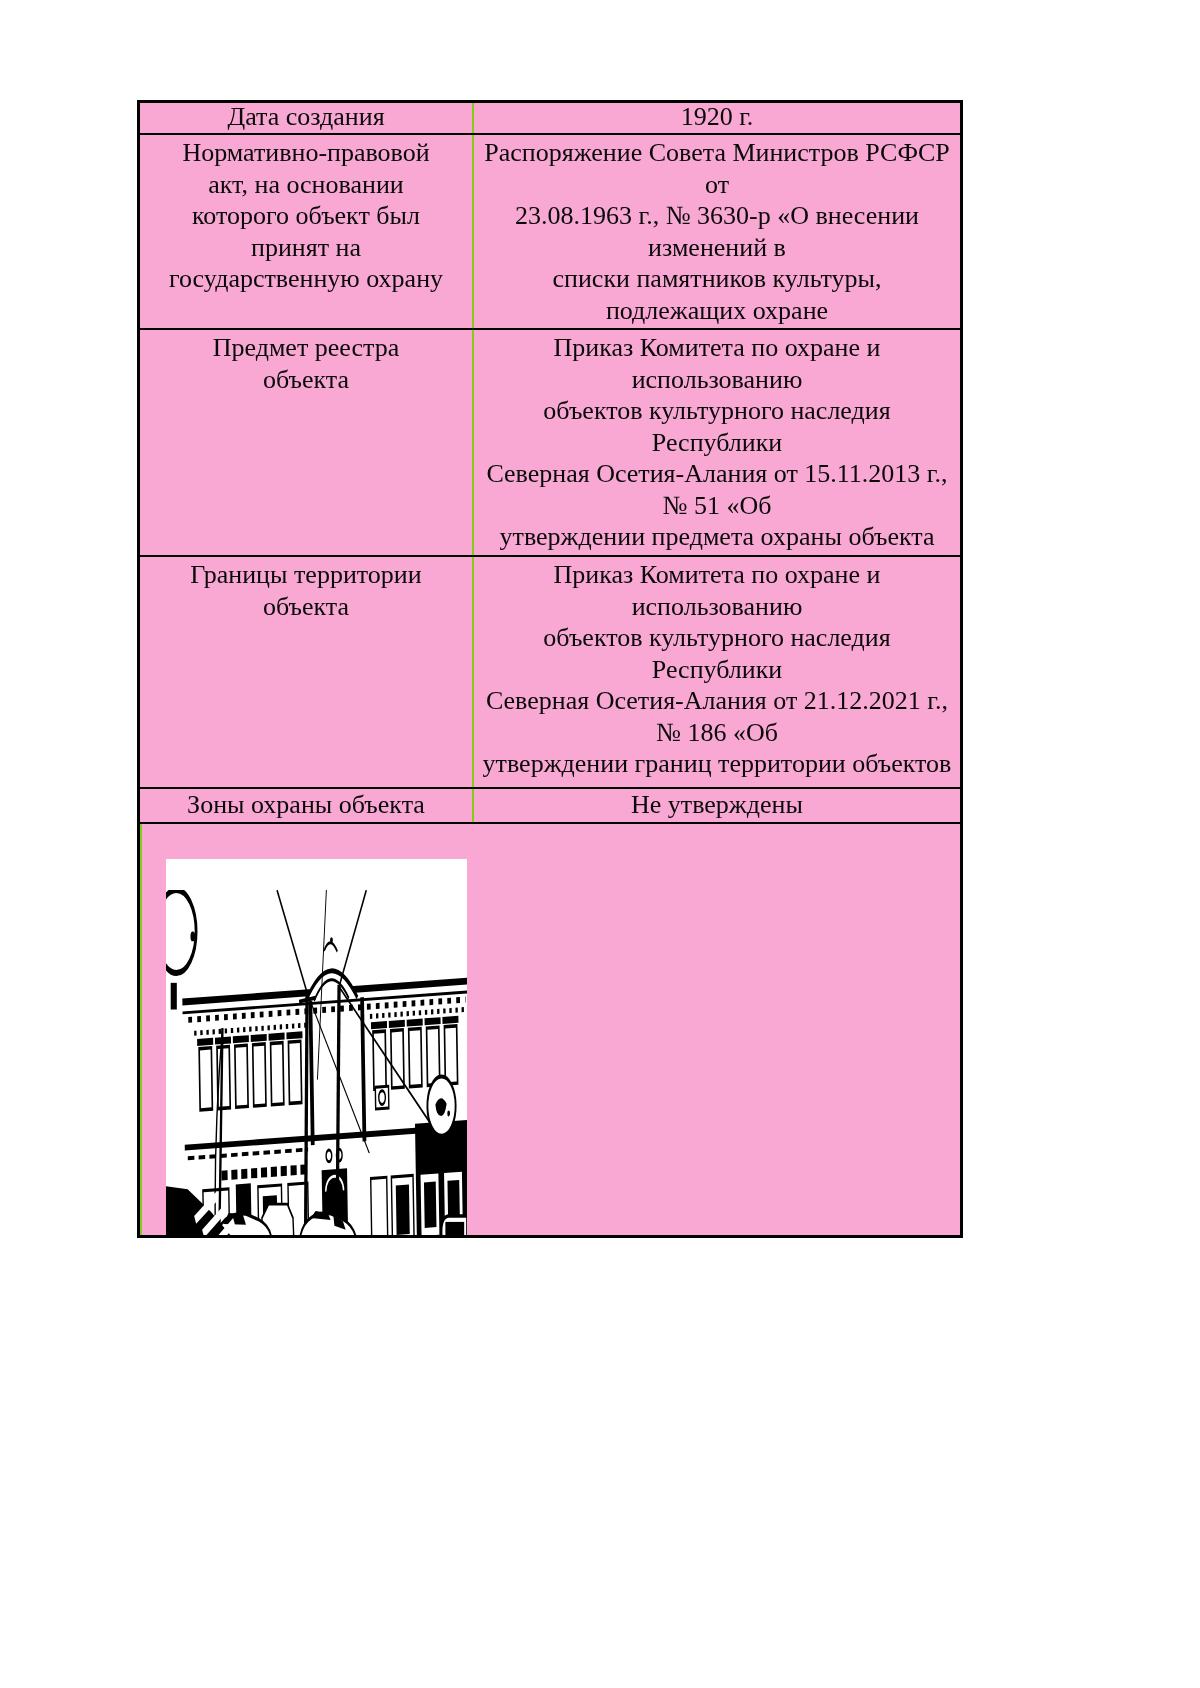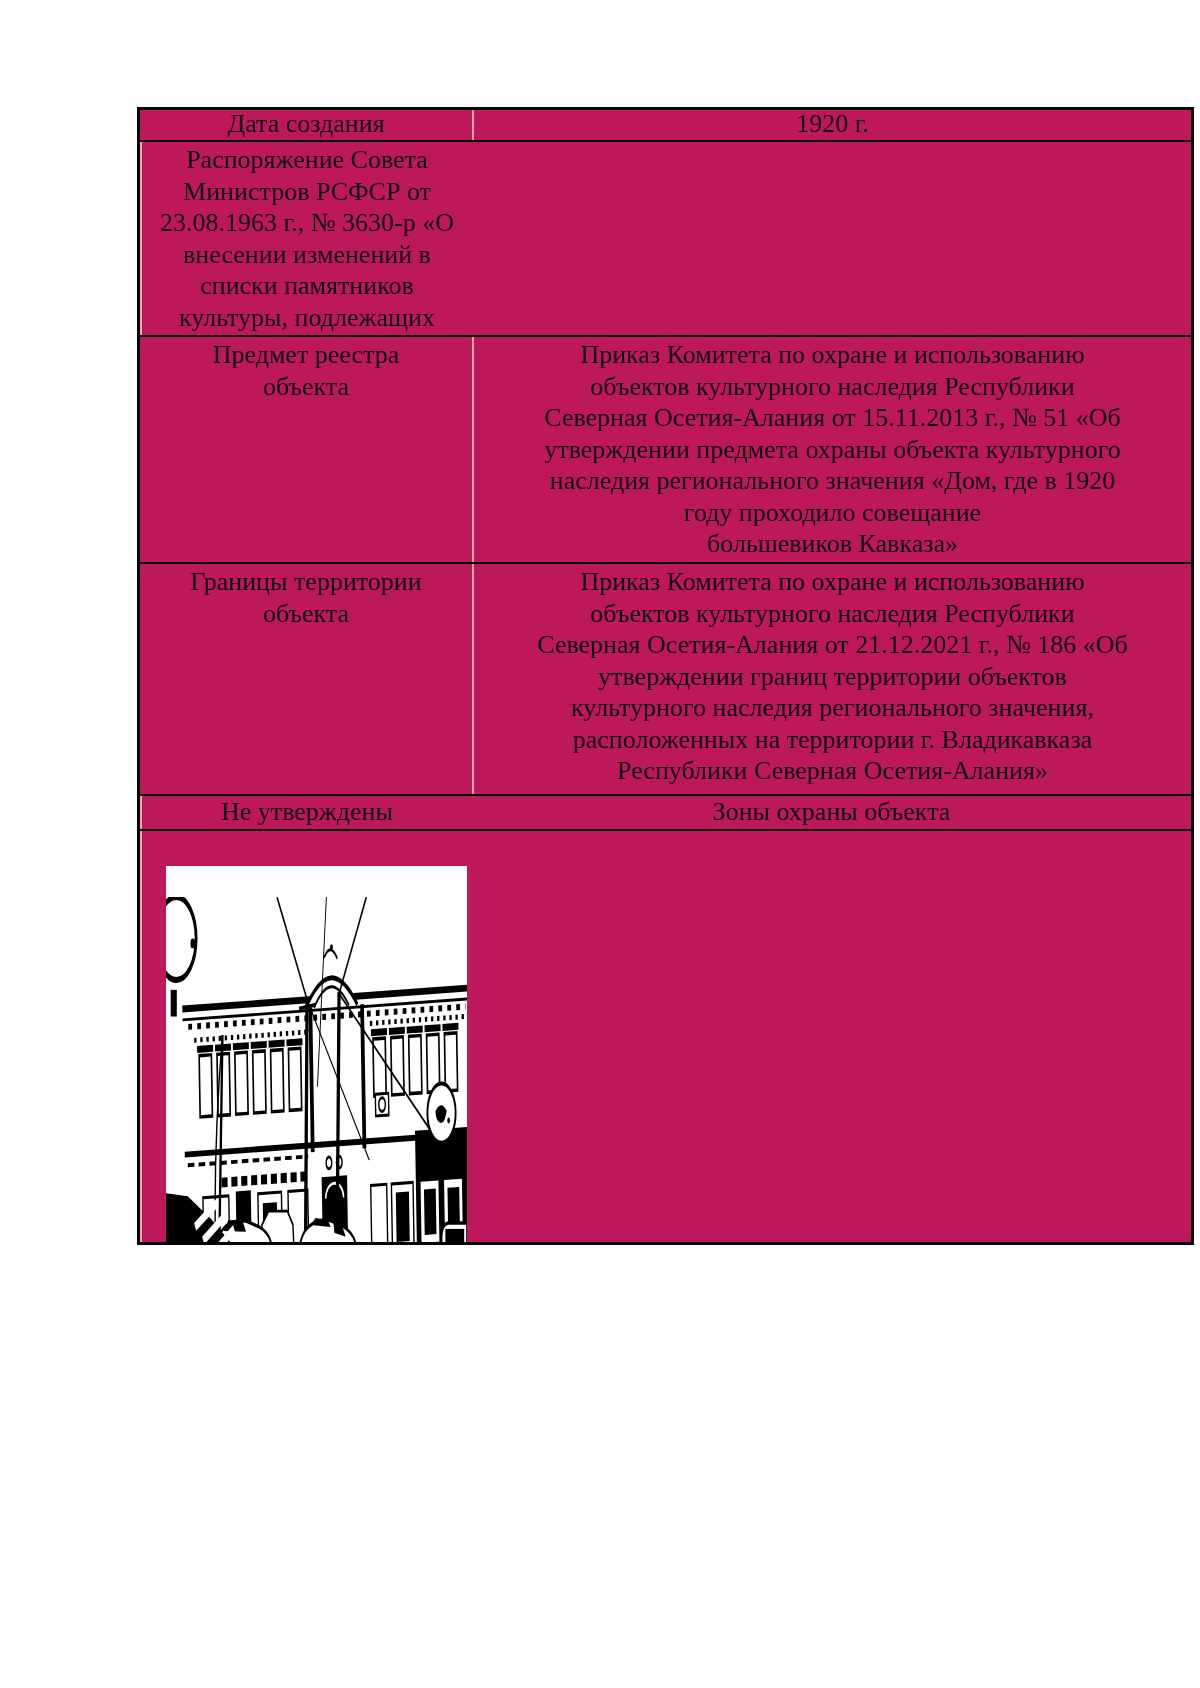--- a/index.html
+++ b/index.html
@@ -1,48 +1,53 @@
 <!DOCTYPE html>
 <html lang="ru"><head>
 <meta charset="utf-8">
 <style>
   html,body{margin:0;padding:0;}
   body{
     width:1200px;height:1688px;position:relative;background:#ffffff;
     font-family:"Liberation Serif","DejaVu Serif",serif;color:#0a0a0a;
   }
   .doc-table{
-    position:absolute;left:137px;top:107px;width:1057px;height:1138px;
-    border:3px solid #000;box-sizing:border-box;background:#be185d;
+    position:absolute;left:137px;top:100px;width:826px;height:1138px;
+    border:3px solid #000;box-sizing:border-box;background:#f9a8d4;
     display:grid;grid-template-rows:30px 195px 227px 232px 35px 1fr;
   }
   .t-row{display:grid;grid-template-columns:332px 1fr;box-sizing:border-box;min-height:0;}
   .t-row + .t-row{border-top:2px solid #000;}
   .cell{
     box-sizing:border-box;overflow:hidden;text-align:center;white-space:pre-line;
     font-size:26px;line-height:31.5px;padding:2px 8px 2px;
   }
-  .cell.value{border-left:2px solid #fca5a5;}
+  .cell.value{border-left:2px solid #84cc16;}
   .r1 .cell{line-height:26px;padding-top:1px;}
   .r5 .cell{line-height:30px;padding-top:1px;}
   .photo-cell{padding:3px 5px 3px 24px;}
   .photo-frame{width:100%;height:100%;overflow:hidden;background:#fff;}
   svg.photo{display:block;width:100%;height:100%;}
 </style>
 </head>
 <body>
 
 <div class="doc-table">
 
   <div class="t-row r1">
     <div class="cell label">Дата создания</div>
     <div class="cell value">1920 г.</div>
   </div>
 
   <div class="t-row">
+    <div class="cell label">Нормативно-правовой
+акт, на основании
+которого объект был
+принят на
+государственную охрану</div>
     <div class="cell value">Распоряжение Совета Министров РСФСР от
 23.08.1963 г., № 3630-р «О внесении изменений в
 списки памятников культуры, подлежащих охране
 как памятники государственного значения,
 утвержденные Постановлением Совета Министров
 РСФСР от 30 августа 1960 г. № 1327»</div>
   </div>
 
   <div class="t-row">
     <div class="cell label">Предмет реестра
@@ -62,22 +67,22 @@
     <div class="cell value">Приказ Комитета по охране и использованию
 объектов культурного наследия Республики
 Северная Осетия-Алания от 21.12.2021 г., № 186 «Об
 утверждении границ территории объектов
 культурного наследия регионального значения,
 расположенных на территории г. Владикавказа
 Республики Северная Осетия-Алания»</div>
   </div>
 
   <div class="t-row r5">
+    <div class="cell label">Зоны охраны объекта</div>
     <div class="cell value">Не утверждены</div>
-    <div class="cell label">Зоны охраны объекта</div>
   </div>
 
   <div class="t-row">
     <div class="cell value photo-cell">
       <div class="photo-frame">
         <svg class="photo" viewBox="0 0 640 410" preserveAspectRatio="none" role="img" xmlns="http://www.w3.org/2000/svg" aria-label="building-facade-photo">
           <rect x="0" y="0" width="640" height="410" fill="#ffffff"></rect>
 
           <g transform="rotate(-2 320 200)" stroke="#000">
 

